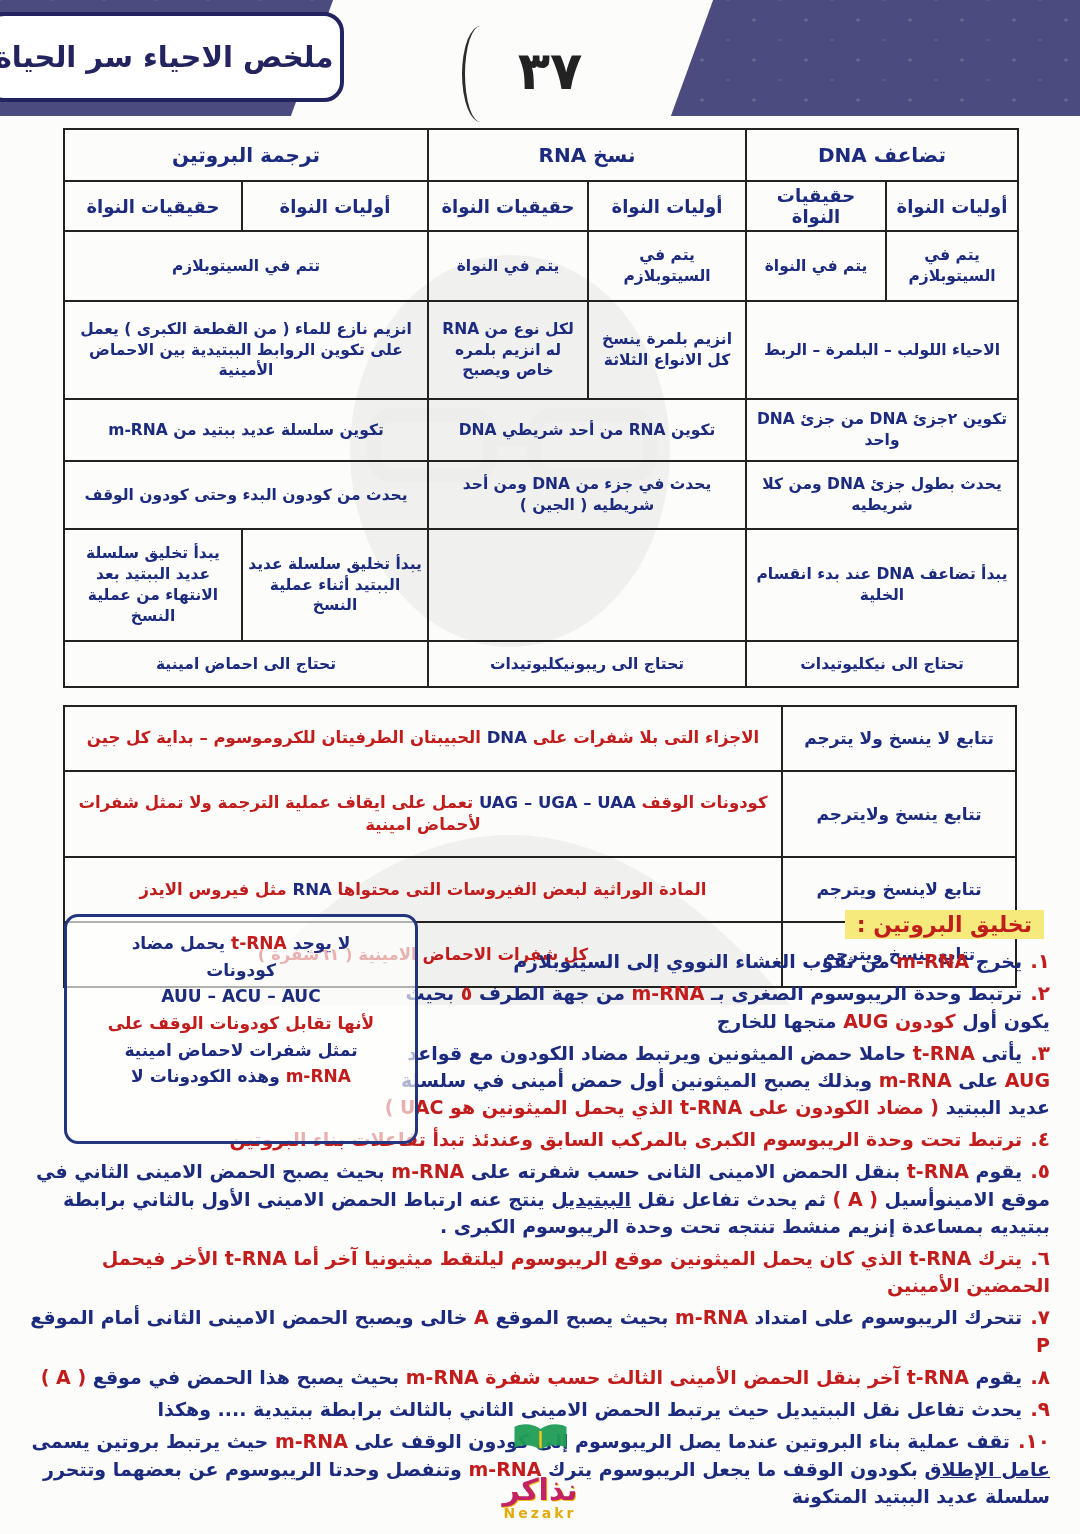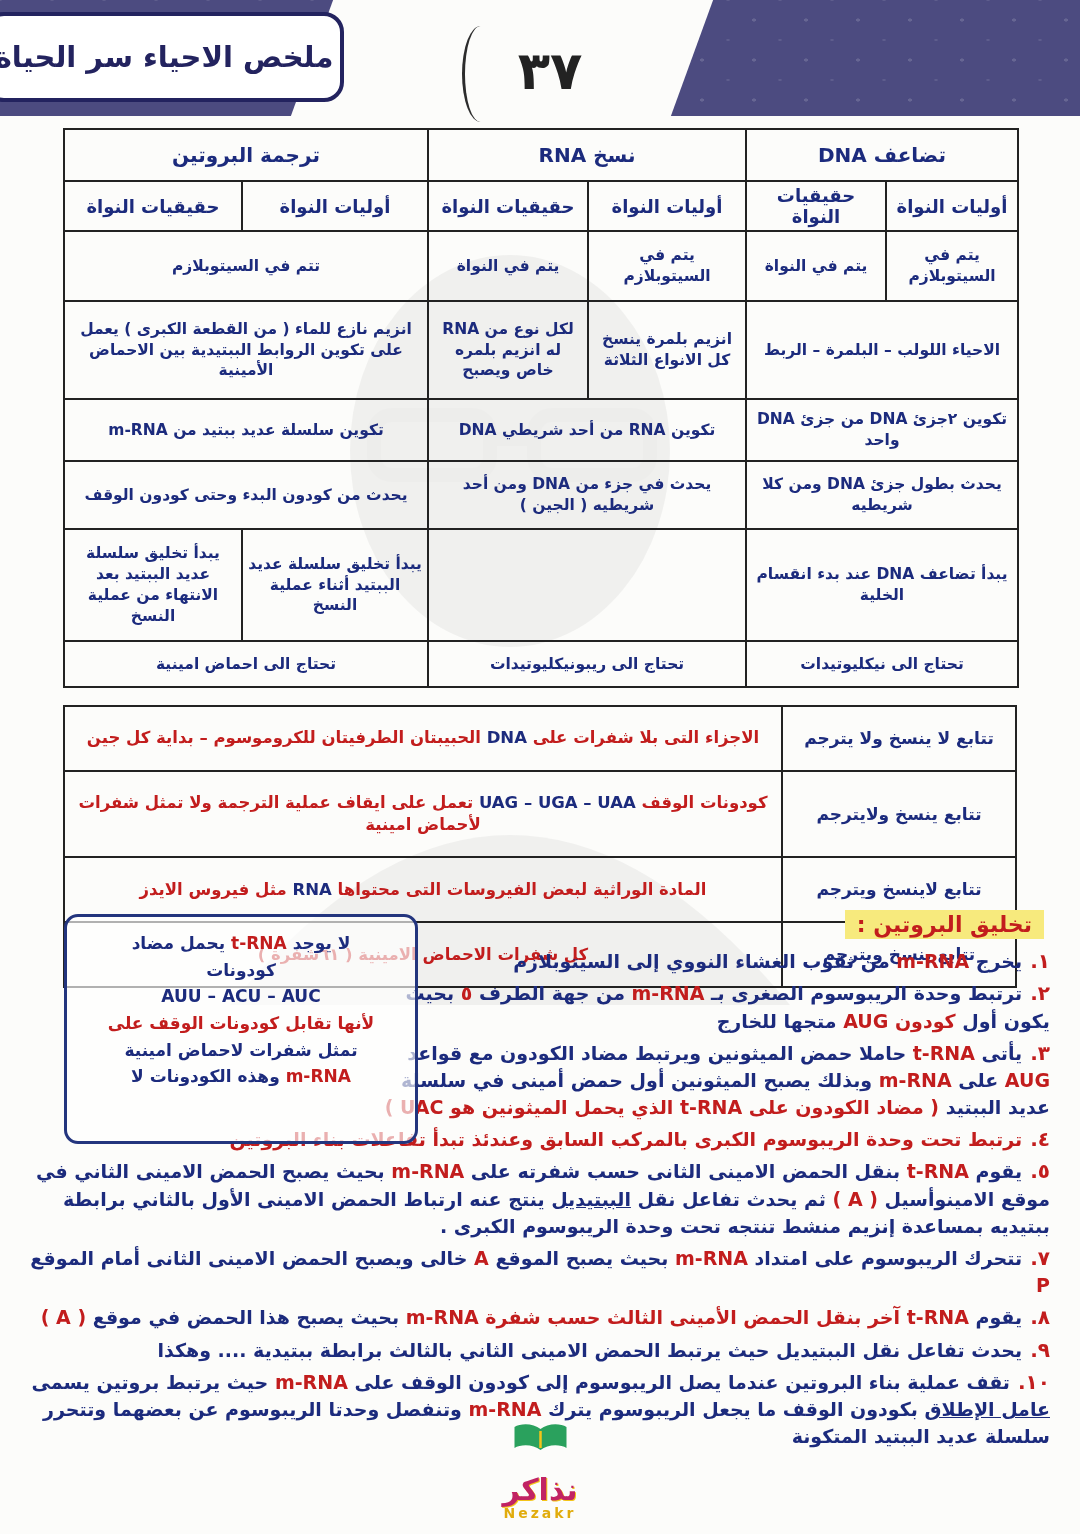--- a/index.html
+++ b/index.html
@@ -176,20 +176,21 @@
         <div class="nb-line"><span class="sg-r">لأنها تقابل كودونات الوقف على</span></div>
         <div class="nb-line"><span class="sg-n">تمثل شفرات لاحماض امينية</span></div>
         <div class="nb-line"><span class="sg-r">m-RNA</span><span class="sg-n"> وهذه الكودونات لا</span></div>
       </div>
     <div class="steps">
       <div class="step narrow"><span class="num">١.</span><span><span class="sg-n">يخرج </span><span class="sg-r">m-RNA</span><span class="sg-n"> من ثقوب الغشاء النووي إلى السيتوبلازم</span></span></div>
       <div class="step narrow"><span class="num">٢.</span><span><span class="sg-n">ترتبط وحدة الريبوسوم الصغرى بـ </span><span class="sg-r">m-RNA</span><span class="sg-n"> من جهة الطرف </span><span class="sg-r">٥</span><span class="sg-n"> بحيث يكون أول </span><span class="sg-r">كودون AUG</span><span class="sg-n"> متجها للخارج</span></span></div>
       <div class="step narrow"><span class="num">٣.</span><span><span class="sg-n">يأتى </span><span class="sg-r">t-RNA</span><span class="sg-n"> حاملا حمض الميثونين ويرتبط مضاد الكودون مع قواعد </span><span class="sg-r">AUG</span><span class="sg-n"> على </span><span class="sg-r">m-RNA</span><span class="sg-n"> وبذلك يصبح الميثونين أول حمض أمينى في سلسلة عديد الببتيد </span><span class="sg-r">( مضاد الكودون على t-RNA الذي يحمل الميثونين هو UAC )</span></span></div>
       <div class="step"><span class="num">٤.</span><span><span class="sg-r">ترتبط تحت وحدة الريبوسوم الكبرى بالمركب السابق وعندئذ تبدأ تفاعلات بناء البروتين</span></span></div>
       <div class="step"><span class="num">٥.</span><span><span class="sg-n">يقوم </span><span class="sg-r">t-RNA</span><span class="sg-n"> بنقل الحمض الامينى الثانى حسب شفرته على </span><span class="sg-r">m-RNA</span><span class="sg-n"> بحيث يصبح الحمض الامينى الثاني في موقع الامينوأسيل </span><span class="sg-r">( A )</span><span class="sg-n"> ثم يحدث تفاعل نقل </span><span class="sg-nu">الببتيديل</span><span class="sg-n"> ينتج عنه ارتباط الحمض الامينى الأول بالثاني برابطة ببتيديه بمساعدة إنزيم منشط تنتجه تحت وحدة الريبوسوم الكبرى .</span></span></div>
+      <div class="step"><span class="num">٦.</span><span><span class="sg-r">يترك </span><span class="sg-r">t-RNA</span><span class="sg-r"> الذي كان يحمل الميثونين موقع الريبوسوم ليلتقط ميثيونيا آخر أما </span><span class="sg-r">t-RNA</span><span class="sg-r"> الأخر فيحمل الحمضين الأمينين</span></span></div>
       <div class="step"><span class="num">٧.</span><span><span class="sg-n">تتحرك الريبوسوم على امتداد </span><span class="sg-r">m-RNA</span><span class="sg-n"> بحيث يصبح الموقع </span><span class="sg-r">A</span><span class="sg-n"> خالى ويصبح الحمض الامينى الثانى أمام الموقع </span><span class="sg-r">P</span></span></div>
       <div class="step"><span class="num">٨.</span><span><span class="sg-n">يقوم </span><span class="sg-r">t-RNA</span><span class="sg-r"> آخر بنقل الحمض الأمينى الثالث حسب شفرة </span><span class="sg-r">m-RNA</span><span class="sg-n"> بحيث يصبح هذا الحمض في موقع </span><span class="sg-r">( A )</span></span></div>
       <div class="step"><span class="num">٩.</span><span><span class="sg-n">يحدث تفاعل نقل الببتيديل حيث يرتبط الحمض الامينى الثاني بالثالث برابطة ببتيدية .... وهكذا</span></span></div>
       <div class="step"><span class="num">١٠.</span><span><span class="sg-n">تقف عملية بناء البروتين عندما يصل الريبوسوم إلى كودون الوقف على </span><span class="sg-r">m-RNA</span><span class="sg-n"> حيث يرتبط بروتين يسمى </span><span class="sg-nu">عامل الإطلاق</span><span class="sg-n"> بكودون الوقف ما يجعل الريبوسوم يترك </span><span class="sg-r">m-RNA</span><span class="sg-n"> وتنفصل وحدتا الريبوسوم عن بعضهما وتتحرر سلسلة عديد الببتيد المتكونة</span></span></div>
     </div>
   </div>
 
   <div class="logo">
     <svg width="56" height="30" viewBox="0 0 56 30" xmlns="http://www.w3.org/2000/svg">
       <path d="M28 7 C21 1 8 1 2 5 L2 26 C8 22 21 22 28 28 C35 22 48 22 54 26 L54 5 C48 1 35 1 28 7 Z" fill="#1f9d55"></path>

